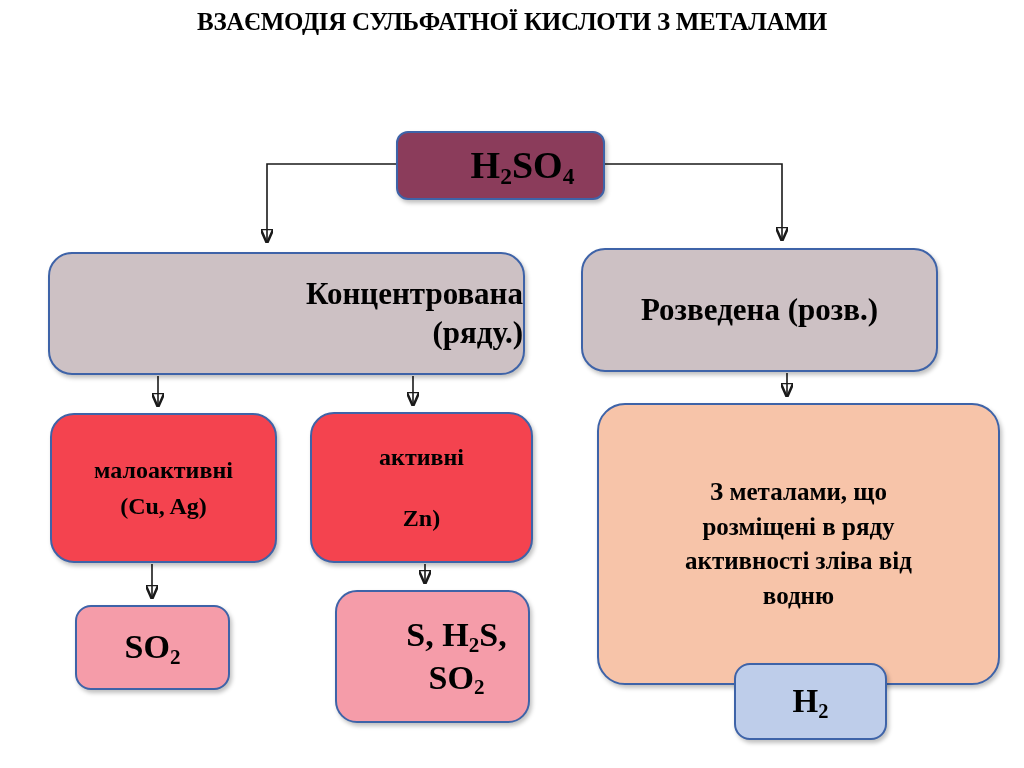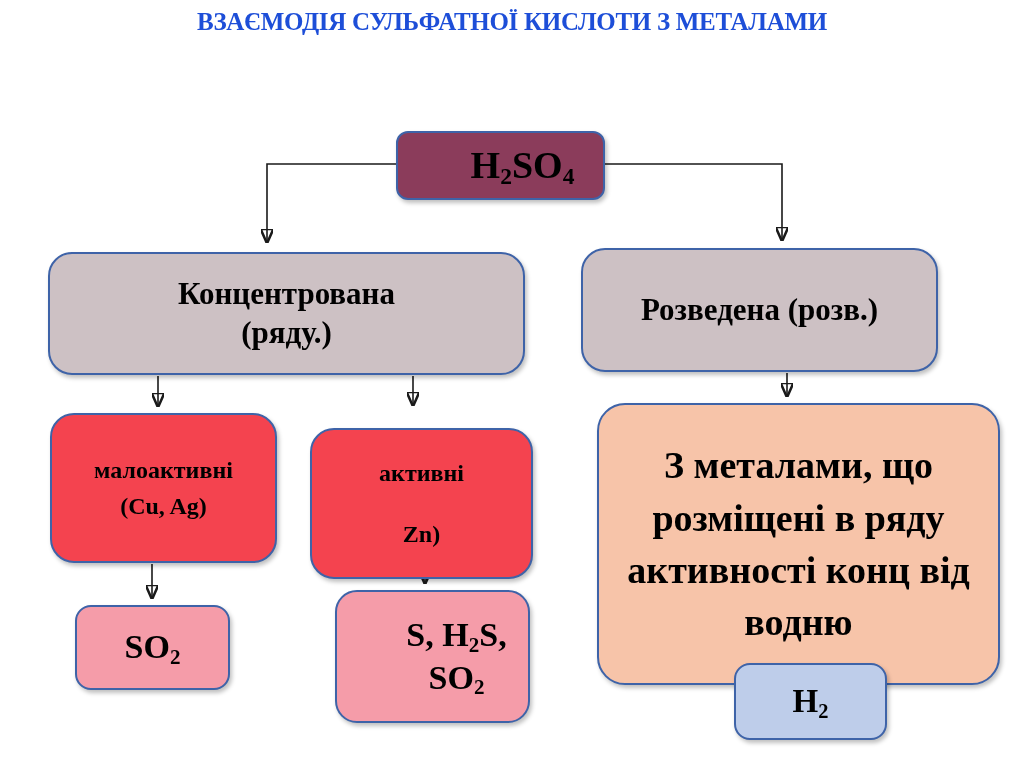--- a/index.html
+++ b/index.html
@@ -14,21 +14,21 @@
   }
   .title {
     position: absolute;
     top: 8px;
     left: 0;
     width: 100%;
     text-align: center;
     font-weight: bold;
     font-size: 25px;
     letter-spacing: -0.3px;
-    color: #1d4ed8;
+    color: #000000;
   }
   .node {
     position: absolute;
     border: 2.5px solid #3e63a8;
     display: flex;
     flex-direction: column;
     align-items: center;
     justify-content: center;
     text-align: center;
     font-weight: bold;
@@ -37,25 +37,25 @@
     line-height: 1.25;
   }
   .sub {
     font-size: 0.62em;
     line-height: 0;
     position: relative;
     top: 0.28em;
   }
   
   #node-acid          { left: 396px; top: 131px; width: 209px; height: 69px;  border-radius: 12px; font-size: 38px; padding-left: 44px; }
-  #node-concentrated  { left: 48px;  top: 252px; width: 477px; height: 123px; border-radius: 24px; font-size: 31px; }
+  #node-concentrated  { left: 48px;  top: 252px; width: 477px; height: 123px; border-radius: 24px; font-size: 31px; align-items: flex-end; }
   #node-diluted       { left: 581px; top: 248px; width: 357px; height: 124px; border-radius: 24px; font-size: 31px; }
   #node-low-active    { left: 50px;  top: 413px; width: 227px; height: 150px; border-radius: 24px; font-size: 24px; line-height: 1.5; }
-  #node-active        { left: 310px; top: 428px; width: 223px; height: 151px; border-radius: 24px; font-size: 24px; line-height: 1.35; gap: 29px; }
-  #node-with-metals   { left: 597px; top: 403px; width: 403px; height: 282px; border-radius: 28px; font-size: 38px; line-height: 1.38; }
+  #node-active        { left: 310px; top: 412px; width: 223px; height: 151px; border-radius: 24px; font-size: 24px; line-height: 1.35; gap: 29px; }
+  #node-with-metals   { left: 597px; top: 403px; width: 403px; height: 282px; border-radius: 28px; font-size: 25px; line-height: 1.38; }
   #node-so2           { left: 75px;  top: 605px; width: 155px; height: 85px;  border-radius: 16px; font-size: 34px; }
   #node-s-h2s-so2     { left: 335px; top: 590px; width: 195px; height: 133px; border-radius: 22px; font-size: 34px; }
   #node-h2            { left: 734px; top: 663px; width: 153px; height: 77px;  border-radius: 16px; font-size: 33px; }
   #connector-layer {
     position: absolute;
     left: 0; top: 0;
     width: 1024px; height: 768px;
     pointer-events: none;
   }
   #connector-layer path { fill: none; stroke: #1a1a1a; stroke-width: 1.6px; }
@@ -104,21 +104,21 @@
   </div>
 
   <div class="node" id="node-active" style="background-color: rgb(244, 67, 79);">
     <div>активні</div>
     <div>Zn)</div>
   </div>
 
   <div class="node" id="node-with-metals" style="background-color: rgb(247, 196, 169);">
     <div>З металами, що</div>
     <div>розміщені в ряду</div>
-    <div>активності конц від</div>
+    <div>активності зліва від</div>
     <div>водню</div>
   </div>
 
   <div class="node" id="node-so2" style="background-color: rgb(245, 156, 169);">
     <div>
       <span>SO</span><span class="sub">2</span>
     </div>
   </div>
 
   <div class="node" id="node-s-h2s-so2" style="background-color: rgb(245, 156, 169); padding-left: 48px;">

